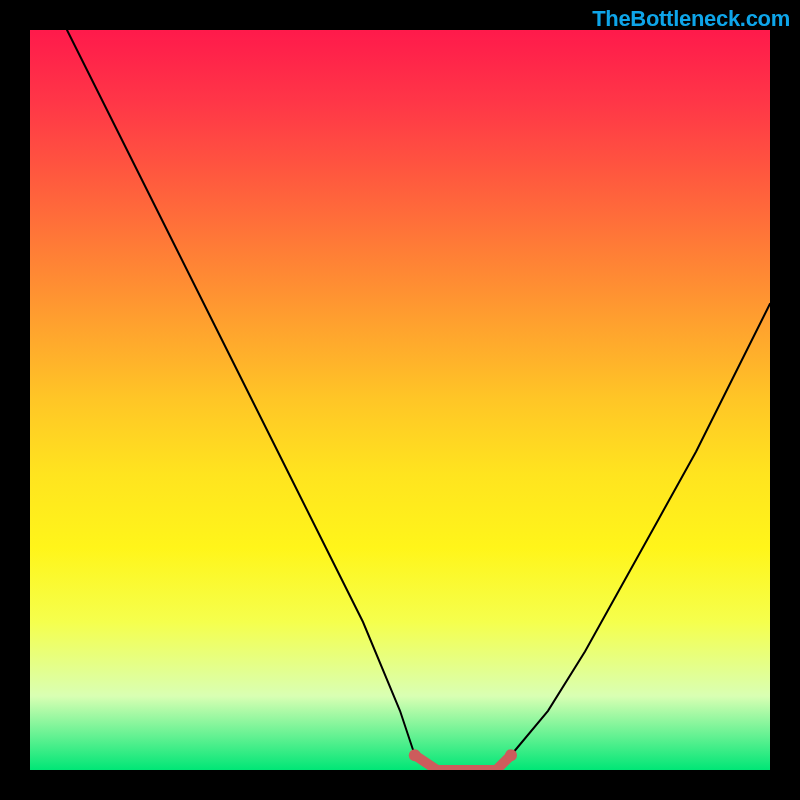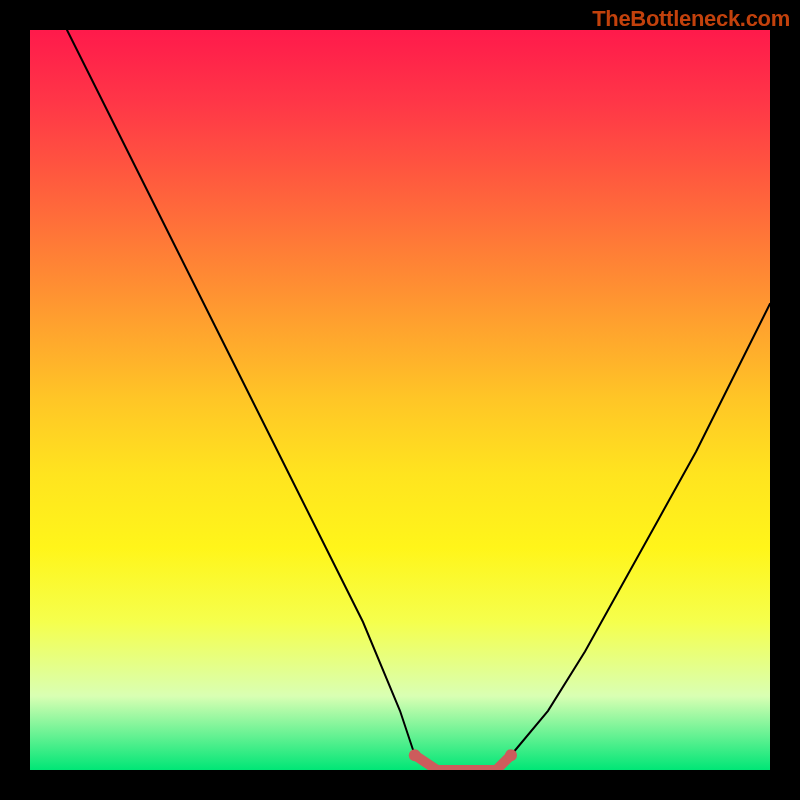--- a/index.html
+++ b/index.html
@@ -29,21 +29,21 @@
       #d9ffb3 90%,
       #00e676 100%);
   }
   .watermark {
     position: absolute;
     top: 6px;
     right: 10px;
     font-family: Arial, Helvetica, sans-serif;
     font-size: 22px;
     font-weight: 600;
-    color: #c2410c;
+    color: #0ea5e9;
     letter-spacing: -0.3px;
     user-select: none;
   }
   svg.curve {
     position: absolute;
     left: 0; top: 0;
     width: 100%;
     height: 100%;
   }
 </style>

